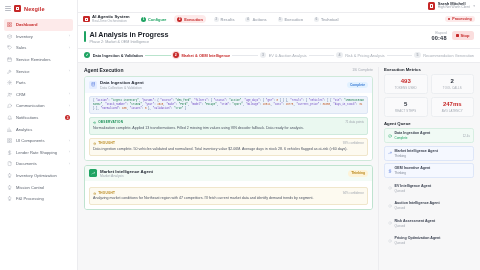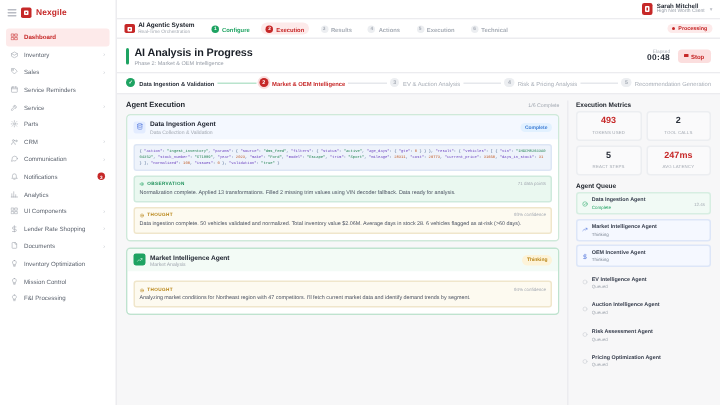--- a/index.html
+++ b/index.html
@@ -64,21 +64,21 @@
   .tab.done .tlabel { color:#1ea362; }
   .tab.active { background:#fdeaea; }
   .tab.active .tnum { background:#c62828; color:#fff; }
   .tab.active .tlabel { color:#c62828; }
   .proc-pill { margin-left:auto; display:flex; align-items:center; gap:1.8px;
                background:#fdeaea; border-radius:6px; padding:1.4px 3.4px; }
   .proc-pill .dot { width:2.4px; height:2.4px; border-radius:50%; background:#c62828; }
   .proc-pill .txt { font-size:3.6px; color:#c62828; font-weight:600; }
 
   .titlebar { background:#fff; border-bottom:1px solid #ececef; padding:4.5px 6px 4px 6px;
-              display:flex; align-items:center; }
+              display:flex; align-items:flex-start; }
   .tb-accent { width:1.6px; height:11px; background:#1ea362; border-radius:1px; margin-right:4px; }
   .page-title { font-size:7.2px; font-weight:700; color:#1a1f27; line-height:1.15; letter-spacing:-.05px; }
   .page-sub { font-size:3.7px; color:#9aa0aa; margin-top:.8px; }
   .elapsed-wrap { margin-left:auto; display:flex; align-items:center; gap:5px; }
   .el-label { font-size:3.2px; color:#a8aeb7; text-align:right; }
   .el-time { font-size:5.6px; font-weight:700; color:#2b313b; letter-spacing:.2px; }
   .stop-btn { display:flex; align-items:center; gap:1.8px; background:#fbdede; border-radius:2.5px;
               padding:2px 4.5px; }
   .stop-btn .sq { width:2.6px; height:2.6px; background:#c62828; border-radius:.4px; }
   .stop-btn .lb { font-size:4px; color:#c62828; font-weight:700; }

